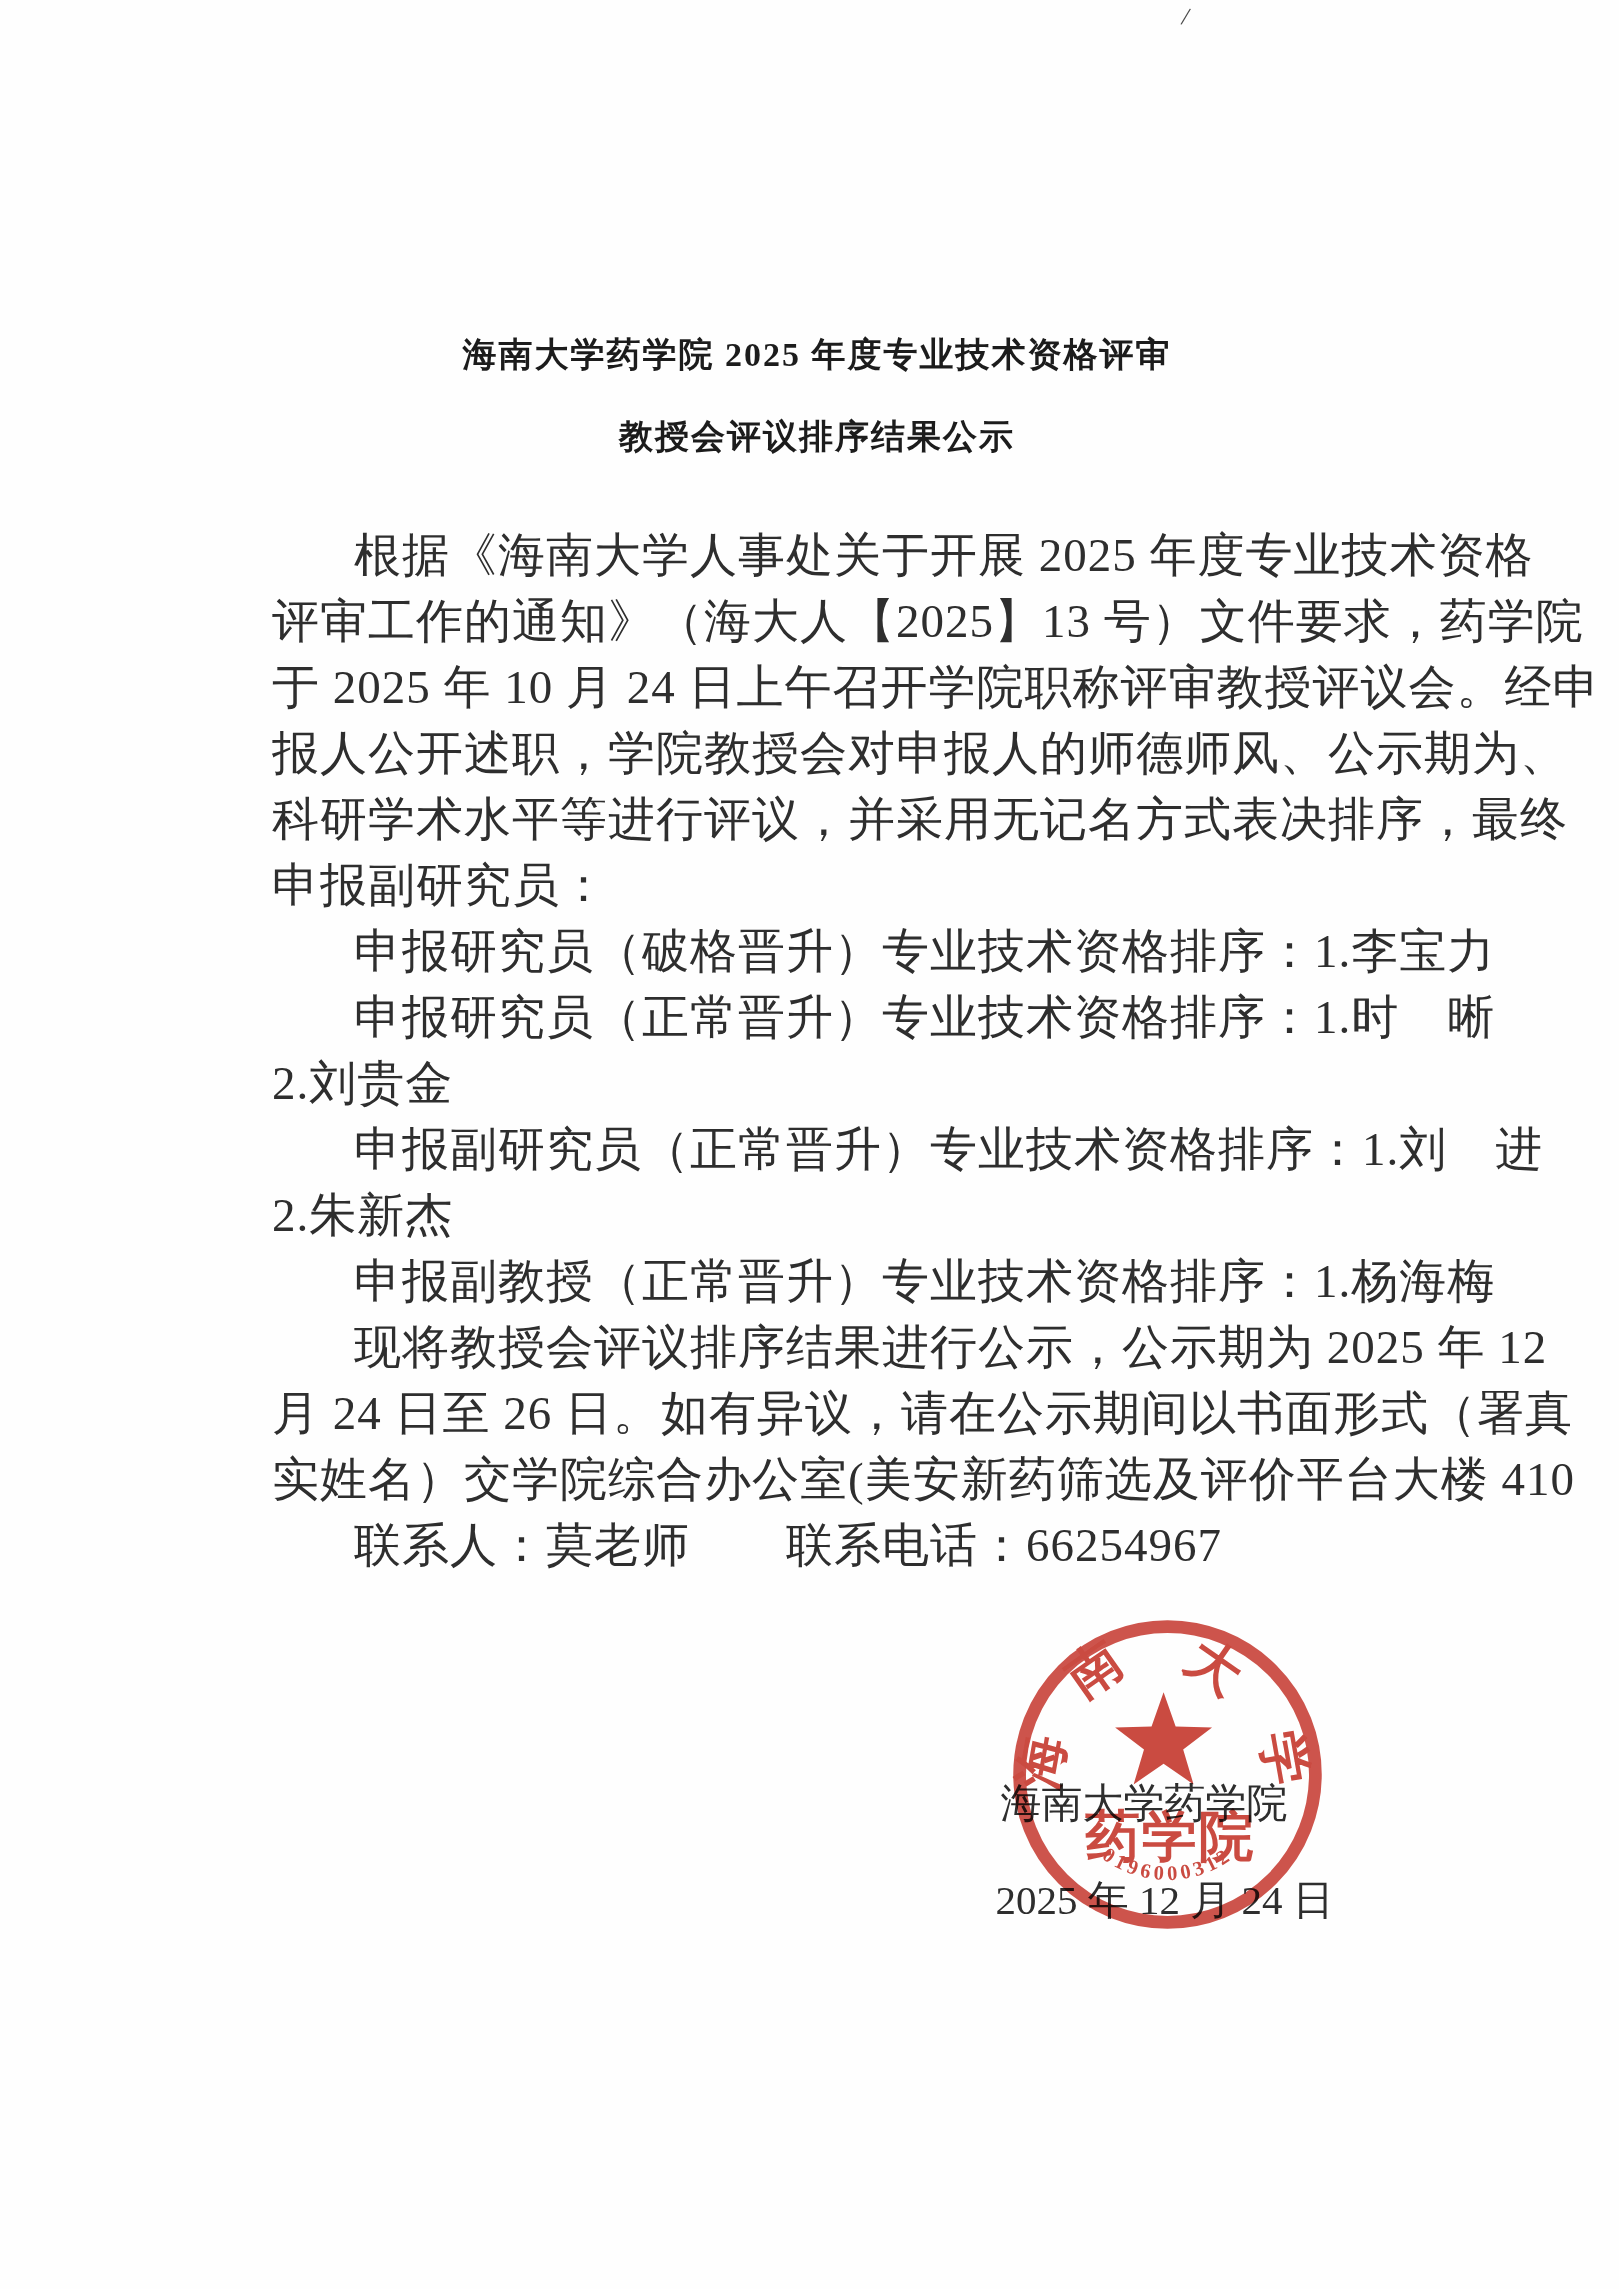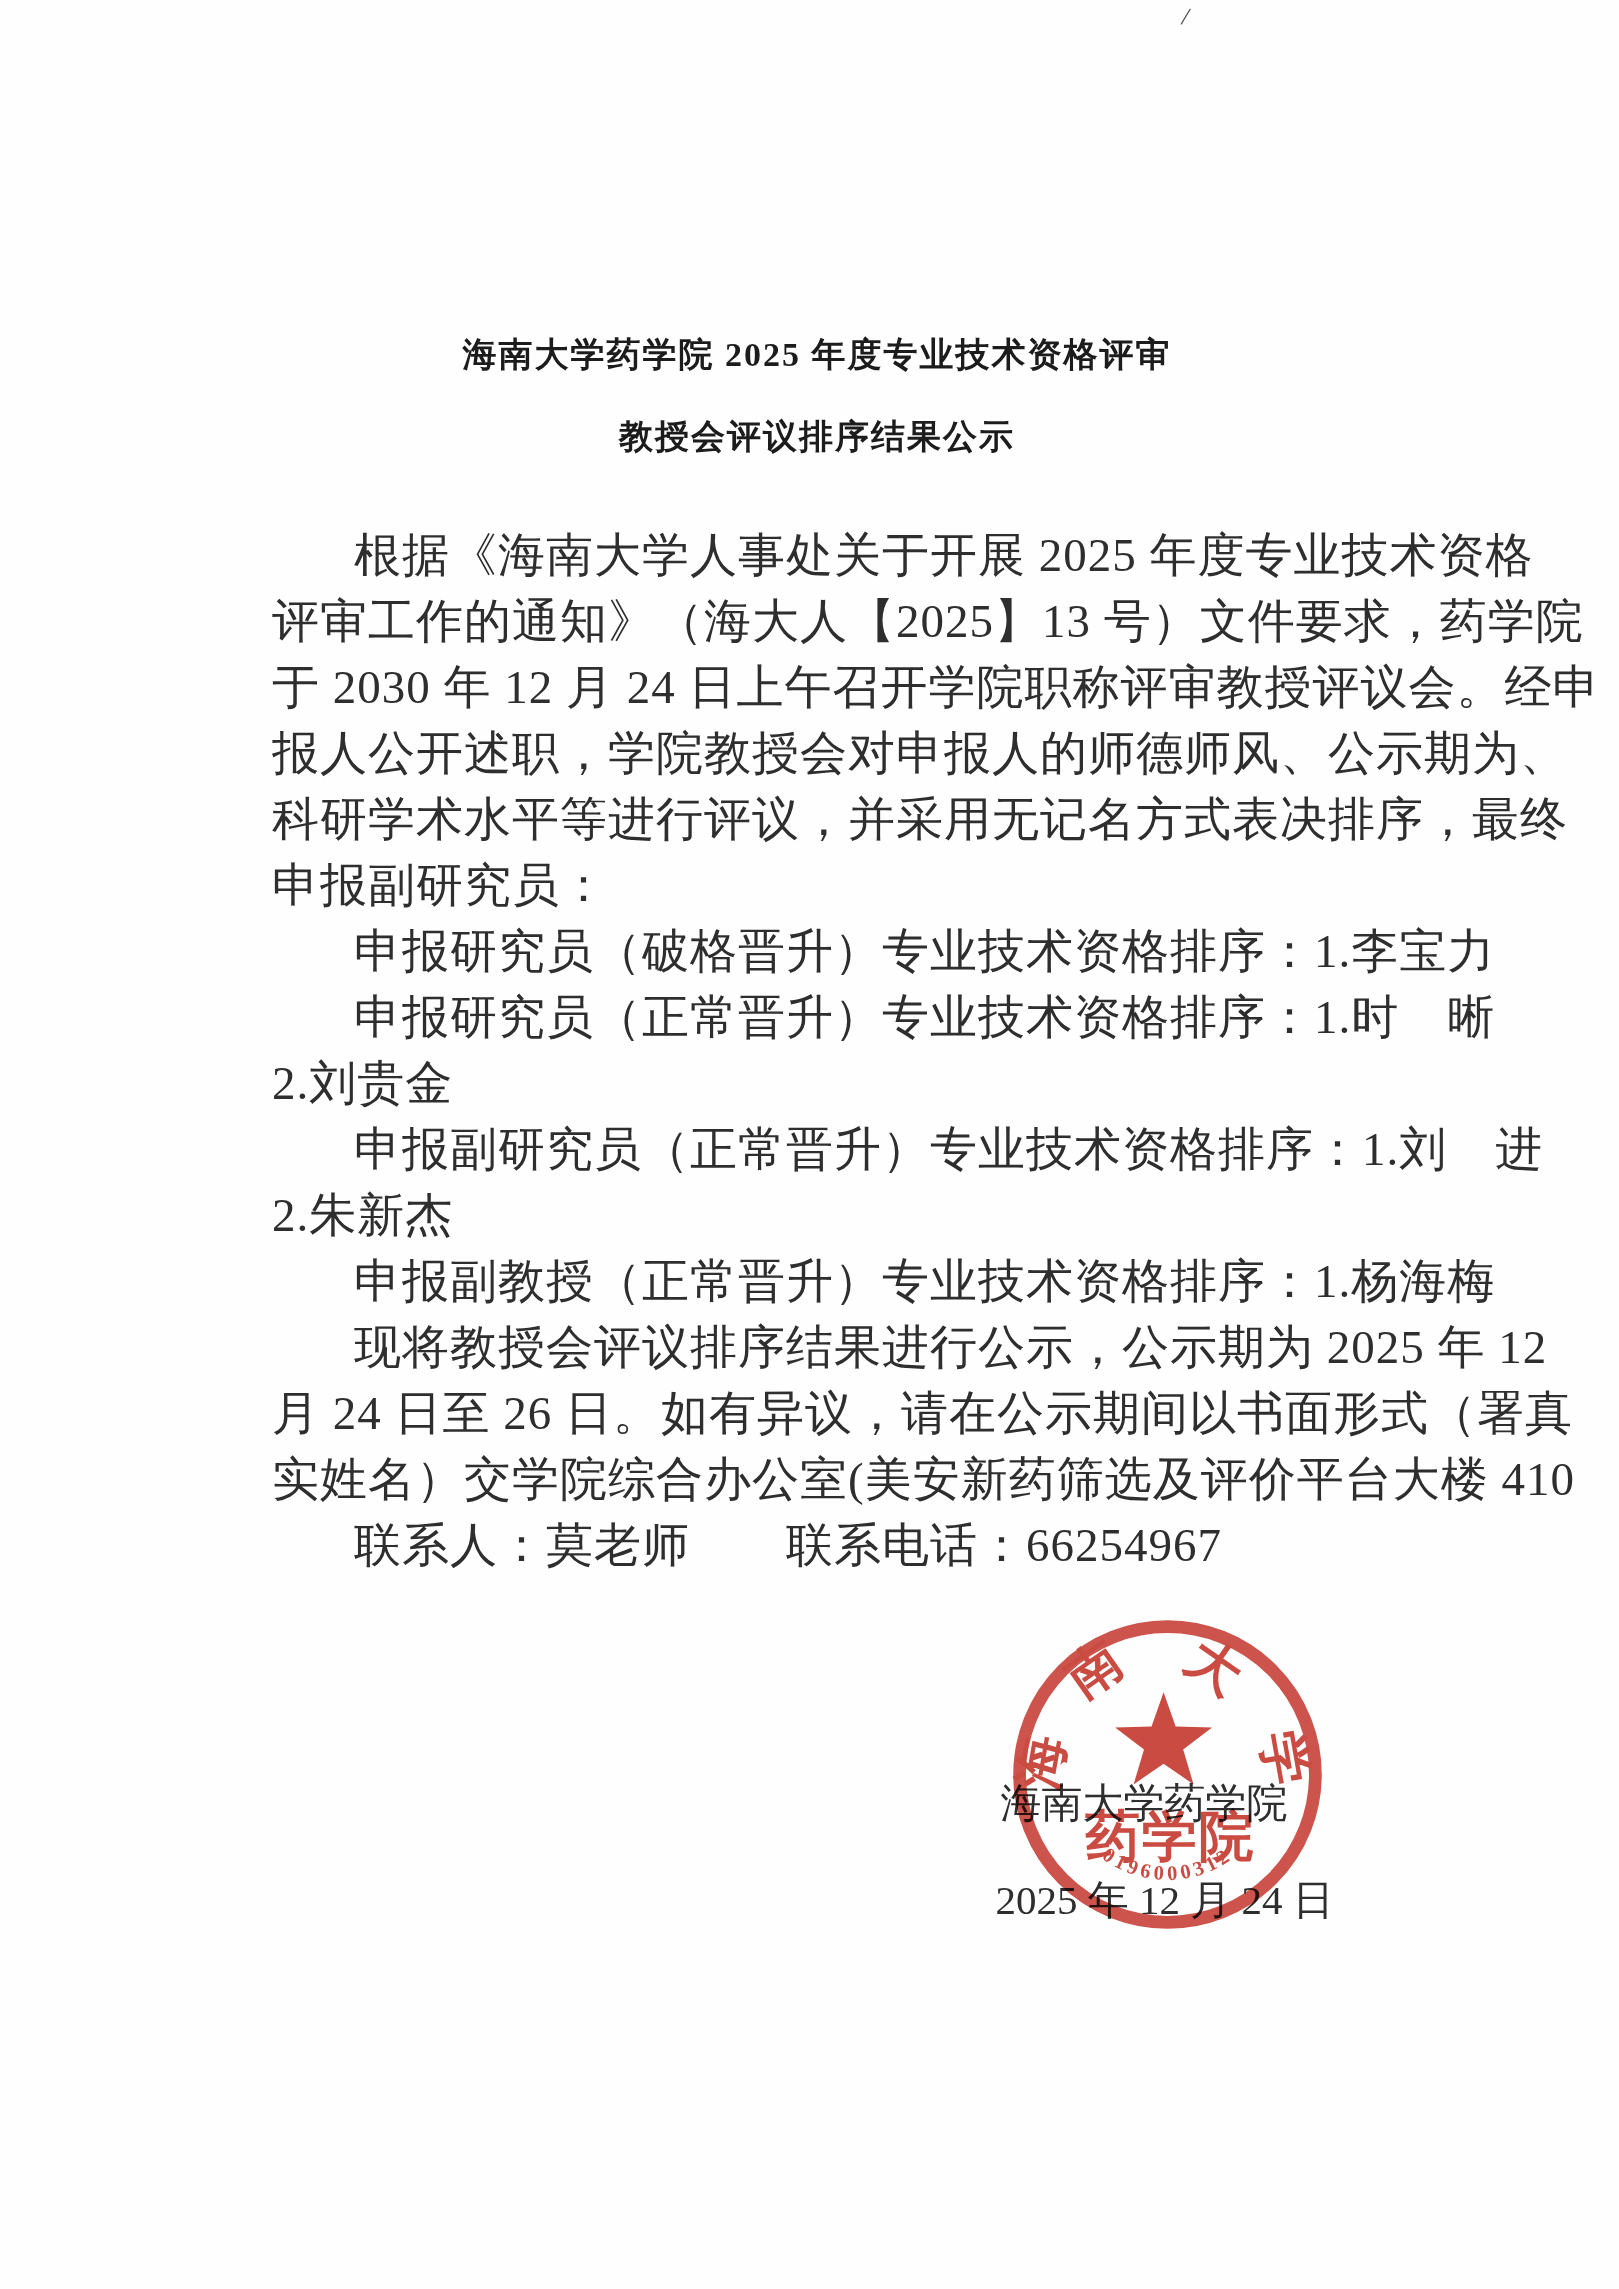--- a/index.html
+++ b/index.html
@@ -72,21 +72,21 @@
   <div class="corner-mark">/</div>
 
   <div class="content">
     <div class="title">
       <div>海南大学药学院 2025 年度专业技术资格评审</div>
       <div>教授会评议排序结果公示</div>
     </div>
     <div class="body-text" id="body-lines">
         <div class="line indent full">根据《海南大学人事处关于开展 2025 年度专业技术资格</div>
         <div class="line full">评审工作的通知》（海大人【2025】13 号）文件要求，药学院</div>
-        <div class="line full">于 2030 年 12 月 24 日上午召开学院职称评审教授评议会。经申</div>
+        <div class="line full">于 2025 年 10 月 24 日上午召开学院职称评审教授评议会。经申</div>
         <div class="line full">报人公开述职，学院教授会对申报人的师德师风、公示期为、</div>
         <div class="line full">科研学术水平等进行评议，并采用无记名方式表决排序，最终</div>
         <div class="line">申报副研究员：</div>
         <div class="line indent">申报研究员（破格晋升）专业技术资格排序：1.李宝力</div>
         <div class="line indent">申报研究员（正常晋升）专业技术资格排序：1.时　晰</div>
         <div class="line">2.刘贵金</div>
         <div class="line indent">申报副研究员（正常晋升）专业技术资格排序：1.刘　进</div>
         <div class="line">2.朱新杰</div>
         <div class="line indent">申报副教授（正常晋升）专业技术资格排序：1.杨海梅</div>
         <div class="line indent full">现将教授会评议排序结果进行公示，公示期为 2025 年 12</div>

